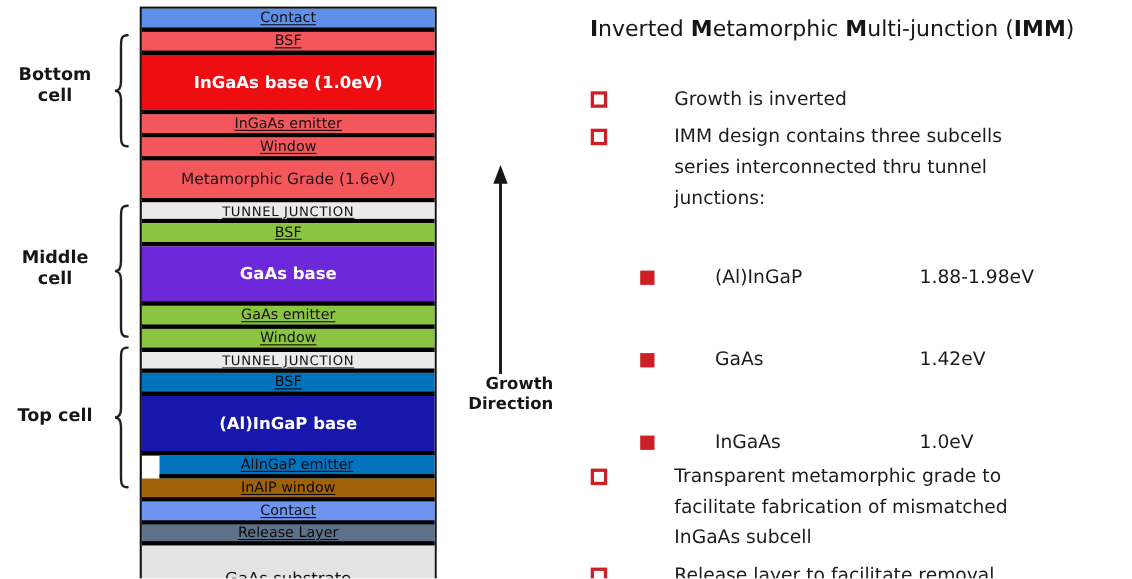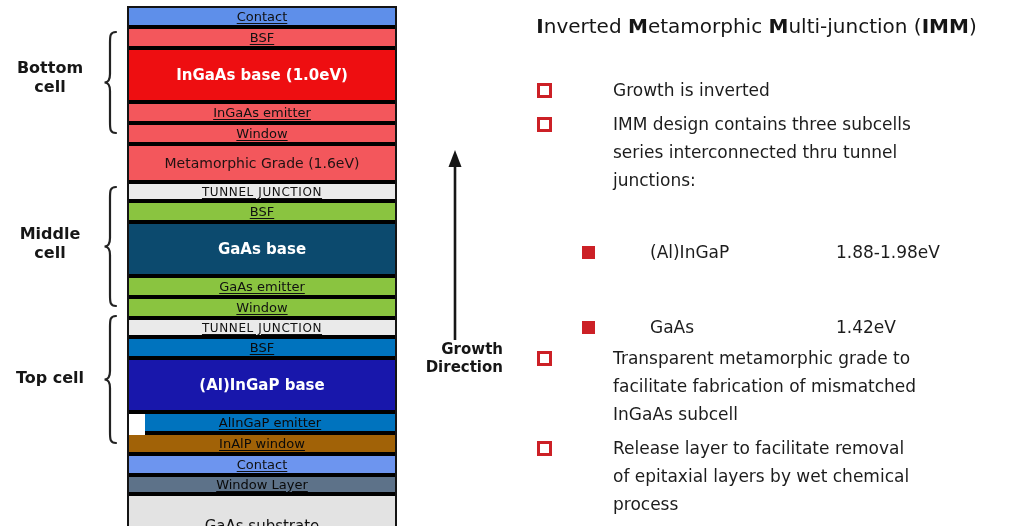--- a/index.html
+++ b/index.html
@@ -82,21 +82,21 @@
       </div>
       <div class="layer layer-grade" style="background: rgb(243, 87, 92);">
         <span class="layer-label" style="color: rgb(33, 18, 18);">Metamorphic Grade (1.6eV)</span>
       </div>
       <div class="layer layer-tunnel" style="background: rgb(234, 234, 234);">
         <span class="layer-label u" style="color: rgb(17, 17, 17);">TUNNEL JUNCTION</span>
       </div>
       <div class="layer layer-thin" style="background: rgb(138, 196, 64);">
         <span class="layer-label u" style="color: rgb(17, 17, 17);">BSF</span>
       </div>
-      <div class="layer layer-base" style="background: #0c4a6e; justify-content: center;">
+      <div class="layer layer-base" style="background: #6d28d9; justify-content: center;">
         <span class="layer-label b" style="color: rgb(255, 255, 255);">GaAs base</span>
       </div>
       <div class="layer layer-thin" style="background: rgb(138, 196, 64);">
         <span class="layer-label u" style="color: rgb(17, 17, 17);">GaAs emitter</span>
       </div>
       <div class="layer layer-thin" style="background: rgb(138, 196, 64);">
         <span class="layer-label u" style="color: rgb(17, 17, 17);">Window</span>
       </div>
       <div class="layer layer-tunnel" style="background: rgb(234, 234, 234);">
         <span class="layer-label u" style="color: rgb(17, 17, 17);">TUNNEL JUNCTION</span>
@@ -110,21 +110,21 @@
       <div class="layer layer-thin" style="background: rgb(0, 115, 190); margin-left: 16px;">
         <span class="layer-label u" style="color: rgb(10, 10, 10);">AlInGaP emitter</span>
       </div>
       <div class="layer layer-thin" style="background: #a16207;">
         <span class="layer-label u" style="color: rgb(10, 10, 10);">InAlP window</span>
       </div>
       <div class="layer layer-contact" style="background: rgb(109, 149, 239);">
         <span class="layer-label u" style="color: rgb(17, 17, 17);">Contact</span>
       </div>
       <div class="layer layer-release" style="background: rgb(93, 114, 137);">
-        <span class="layer-label u" style="color: rgb(10, 10, 10);">Window Layer</span>
+        <span class="layer-label u" style="color: rgb(10, 10, 10);">Release Layer</span>
       </div>
       <div class="layer layer-substrate" style="background: rgb(227, 227, 227);">
         <span class="layer-label" style="color: rgb(17, 17, 17);">GaAs substrate</span>
       </div>
     </div>
 
   <svg class="growth-arrow" width="24" height="195" viewBox="0 0 24 195">
     <line x1="12" y1="192" x2="12" y2="16" stroke="#161616" stroke-width="2.6"></line>
     <polygon points="12,2 5.5,19 18.5,19" fill="#161616"></polygon>
   </svg>
@@ -147,20 +147,25 @@
         <div class="bullet l2">
           <span class="sq filled"></span>
           <div class="bname">(Al)InGaP</div>
           <div class="bval">1.88-1.98eV</div>
         </div>
         <div class="bullet l2">
           <span class="sq filled"></span>
           <div class="bname">GaAs</div>
           <div class="bval">1.42eV</div>
         </div>
+        <div class="bullet l2">
+          <span class="sq filled"></span>
+          <div class="bname">InGaAs</div>
+          <div class="bval">1.0eV</div>
+        </div>
         <div class="bullet l1">
           <span class="sq hollow"></span>
           <div class="btext">Transparent metamorphic grade to
 facilitate fabrication of mismatched
 InGaAs subcell</div>
         </div>
         <div class="bullet l1">
           <span class="sq hollow"></span>
           <div class="btext">Release layer to facilitate removal
 of epitaxial layers by wet chemical

